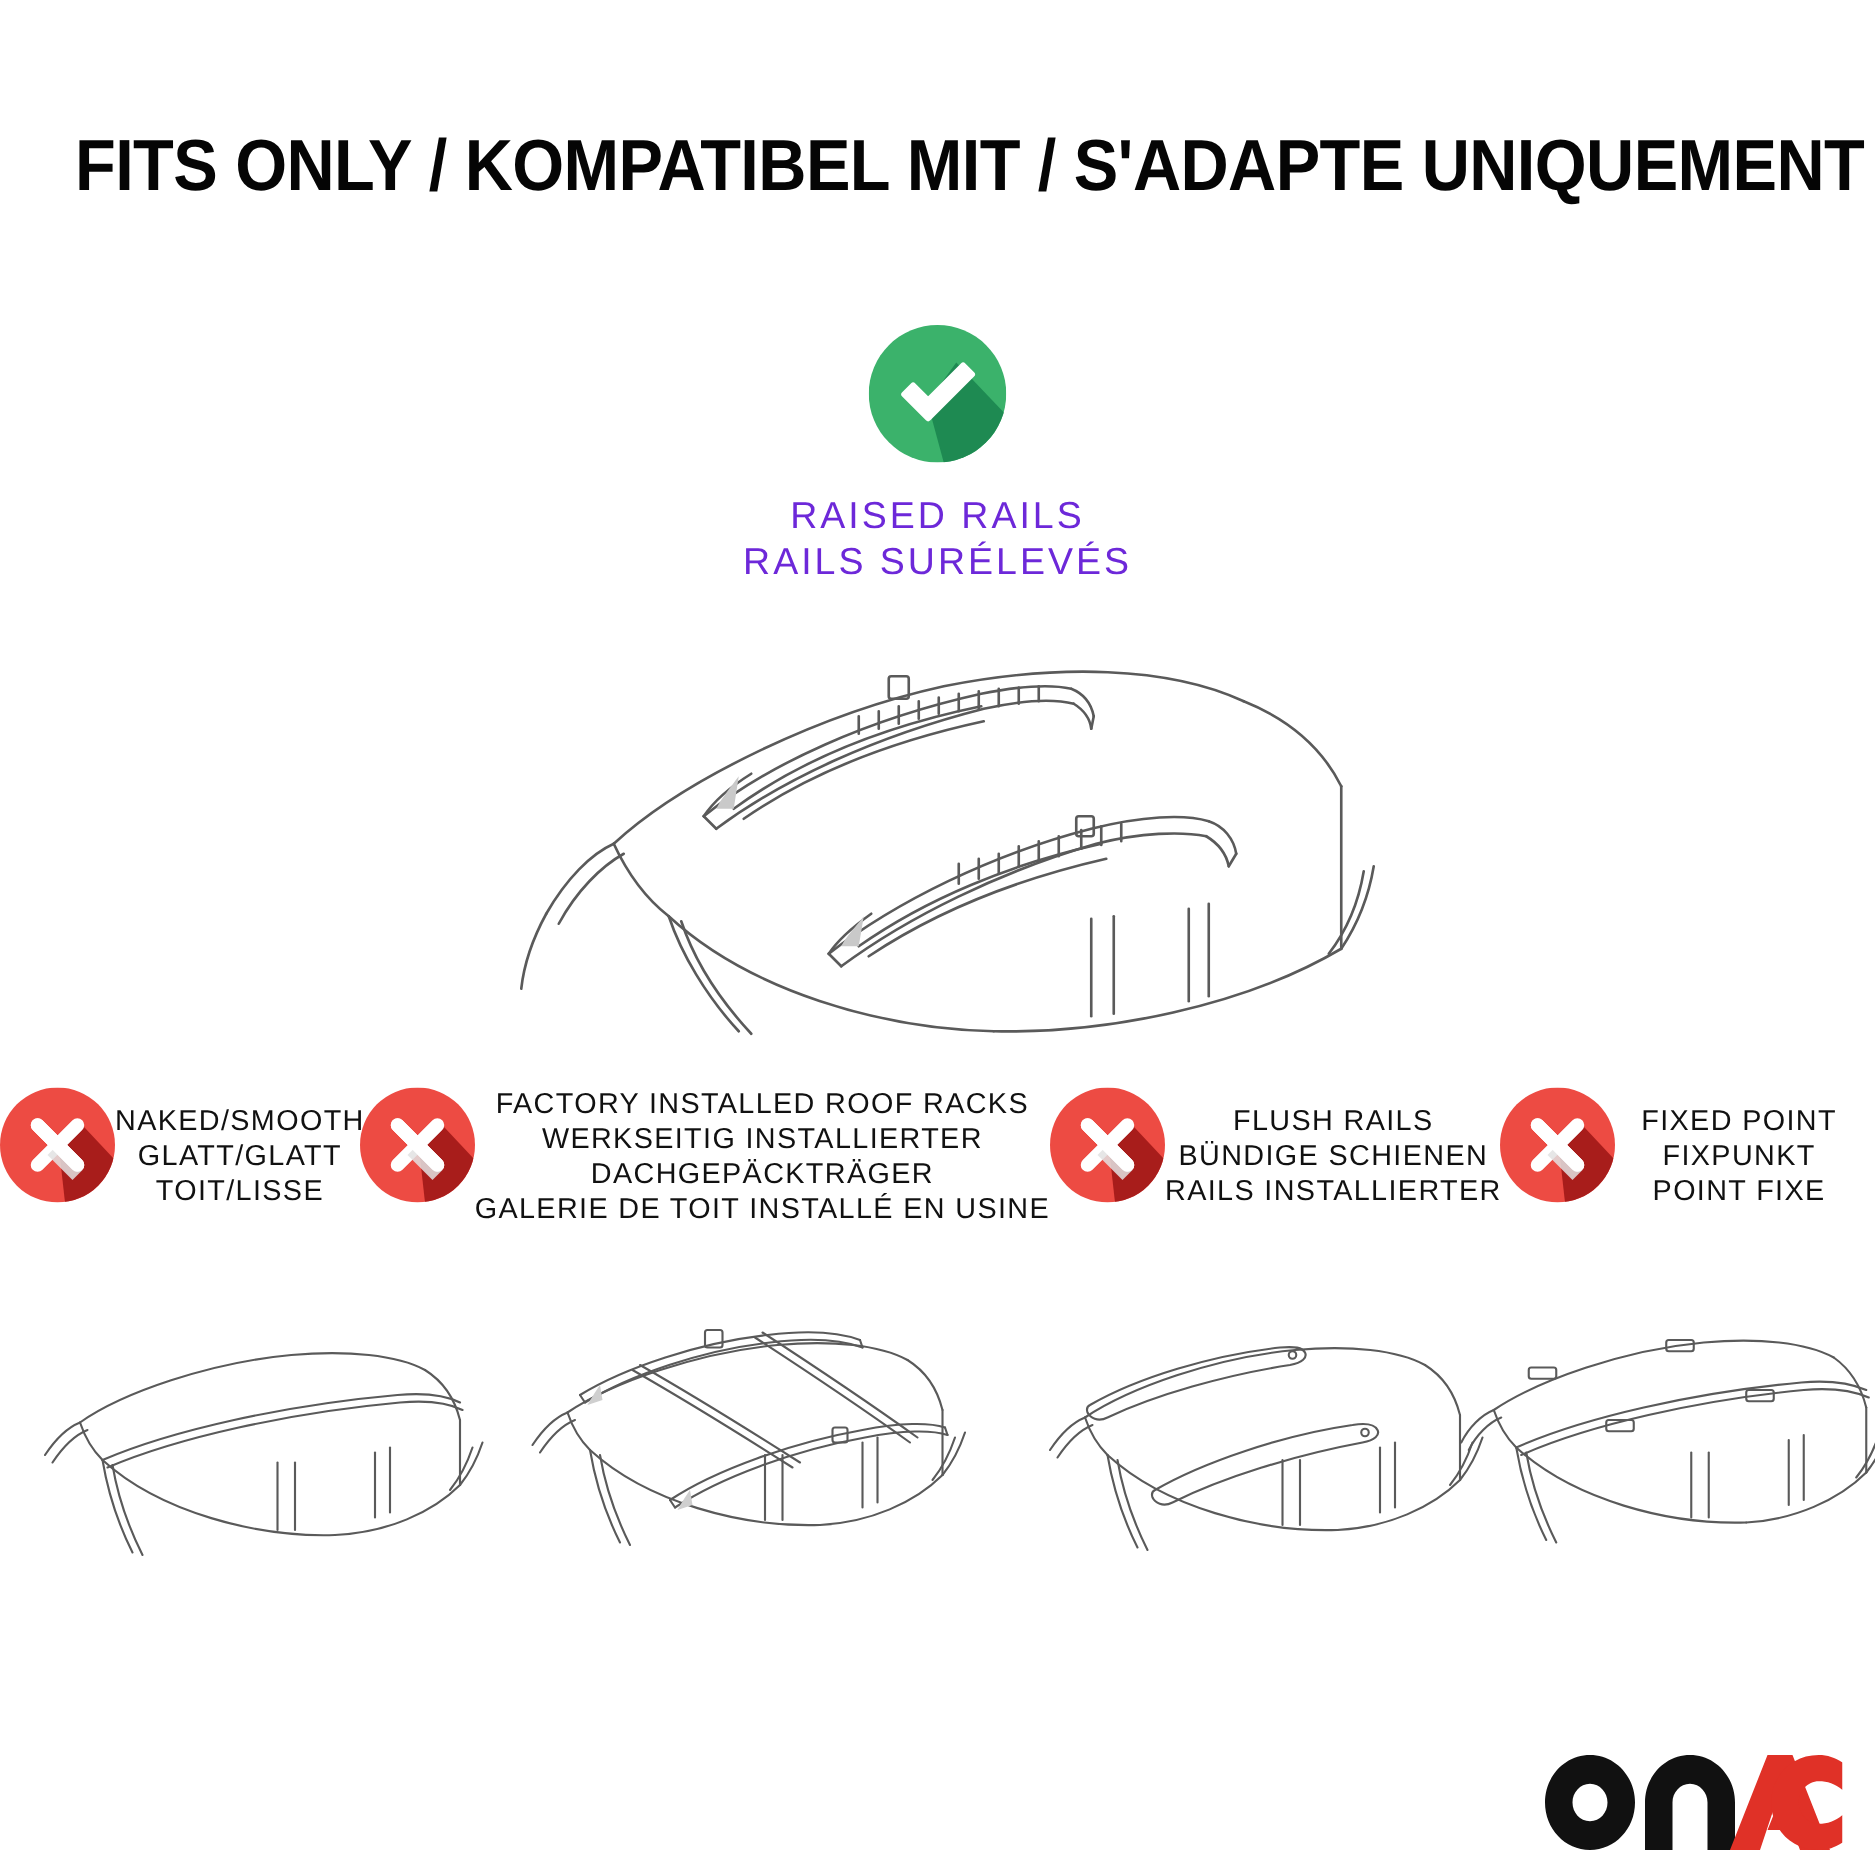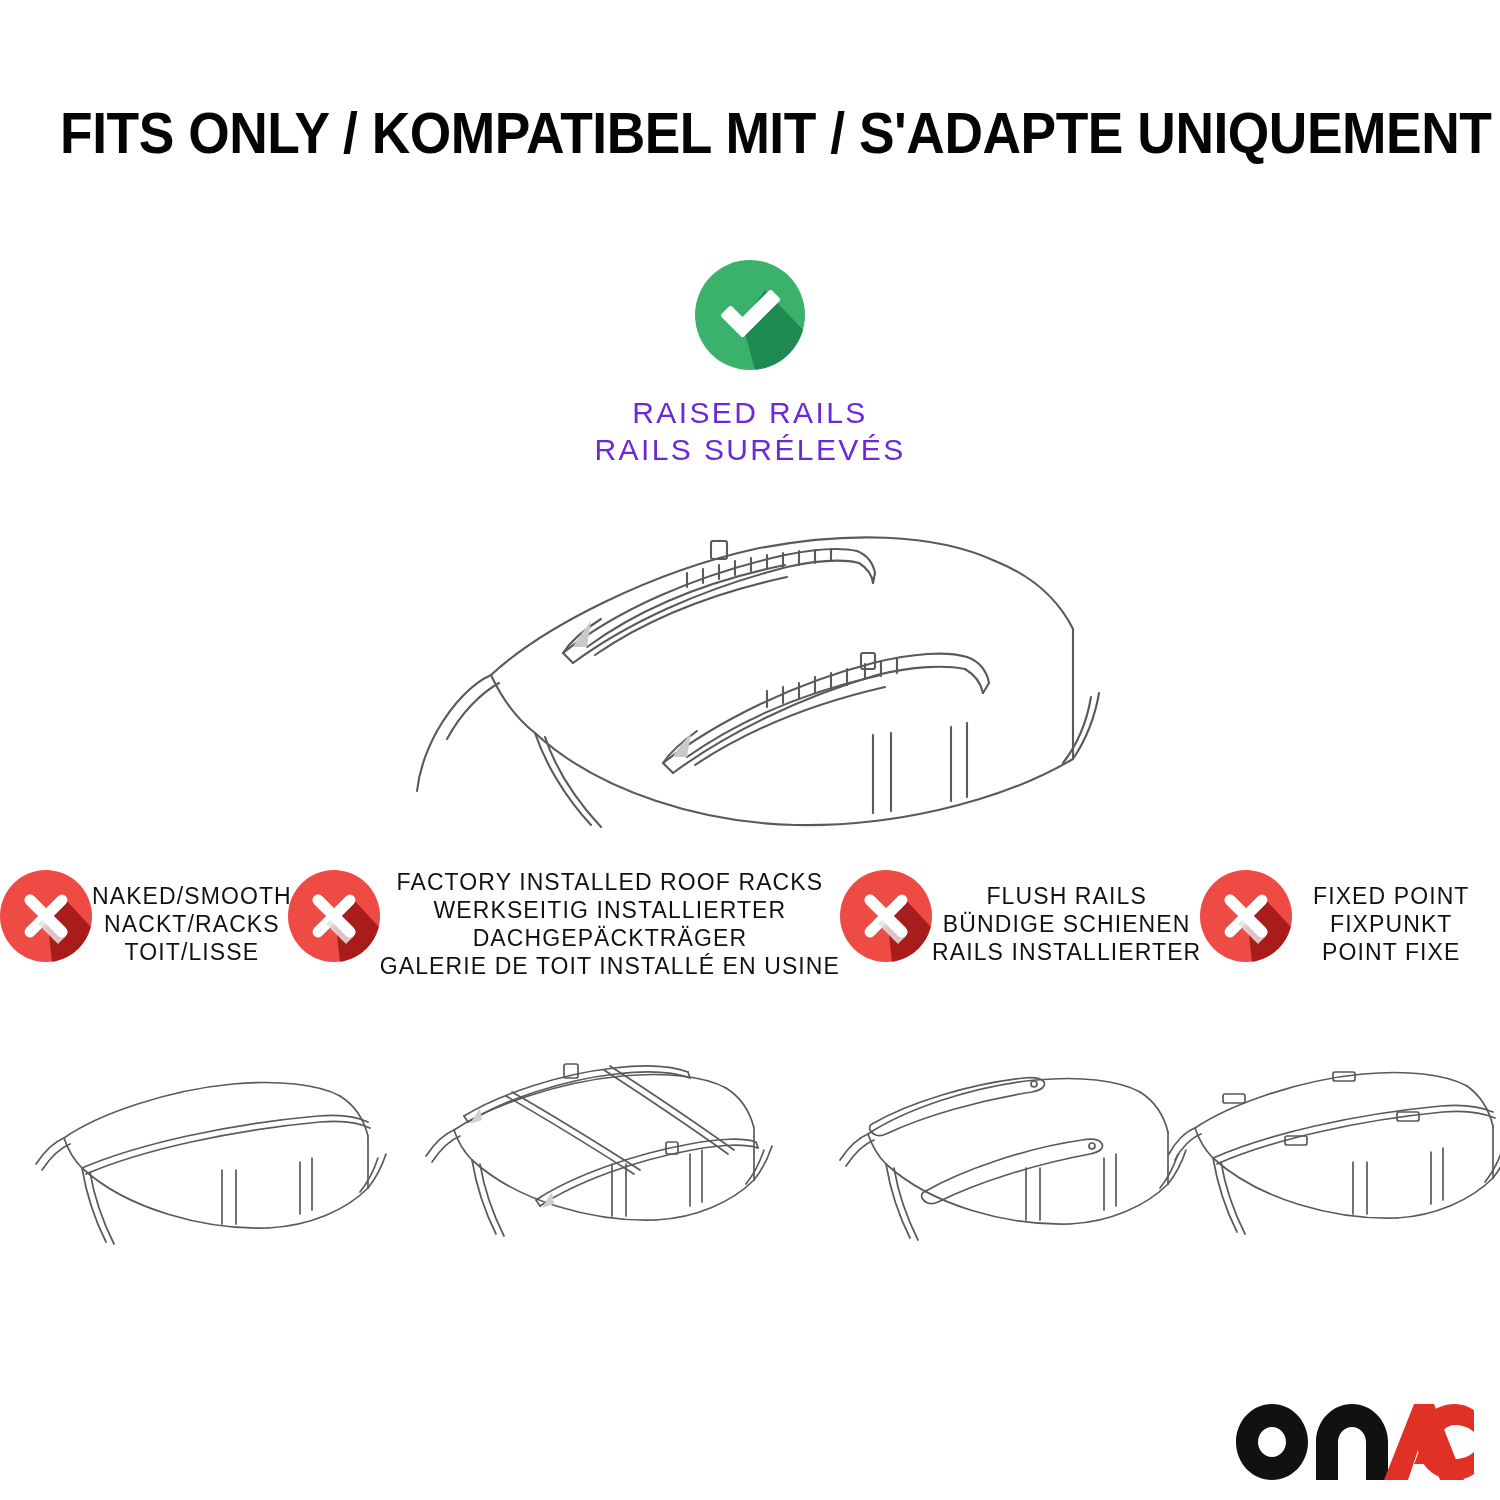--- a/index.html
+++ b/index.html
@@ -239,21 +239,21 @@
           <g clip-path="url(#xc0)">
             <rect x="40.5" y="18" width="11" height="56" rx="5.5" fill="#FFFFFF" transform="rotate(45 46 46)"></rect>
             <rect x="40.5" y="18" width="11" height="56" rx="5.5" fill="#FFFFFF" transform="rotate(-45 46 46)"></rect>
             <path d="M46 46 L66 66 L58 74 L38 54 Z" fill="#E2E2E2" opacity="0.85"></path>
             <rect x="40.5" y="18" width="11" height="56" rx="5.5" fill="#FFFFFF" transform="rotate(-45 46 46)"></rect>
           </g>
         </svg>
       </div>
       <div class="no-labels">
         <div>NAKED/SMOOTH</div>
-        <div>NACKT/RACKS</div>
+        <div>GLATT/GLATT</div>
         <div>TOIT/LISSE</div>
       </div>
     </div>
 
     <div class="no-col c1">
       <div class="badge-sm">
         <svg viewBox="0 0 92 92" xmlns="http://www.w3.org/2000/svg">
           <defs>
               <clipPath id="xc1">
                 <circle cx="46" cy="46" r="46"></circle>

